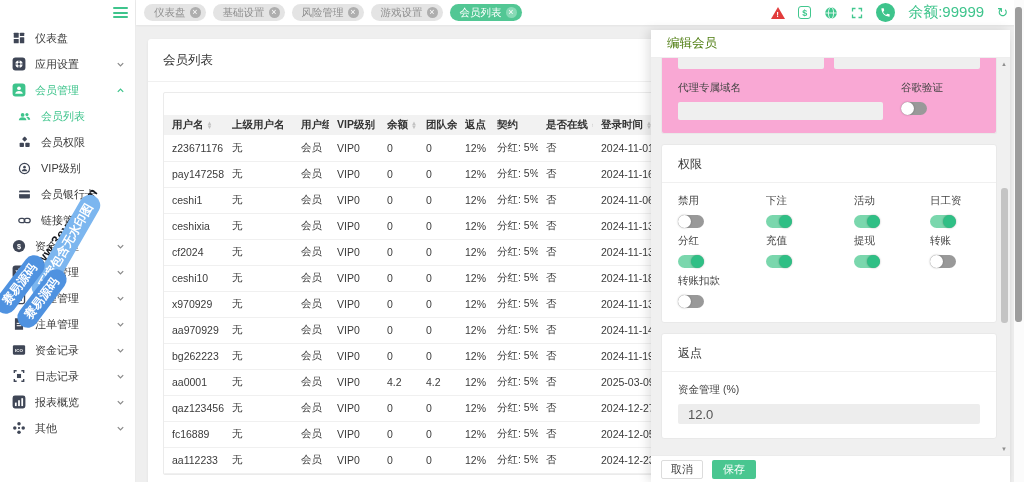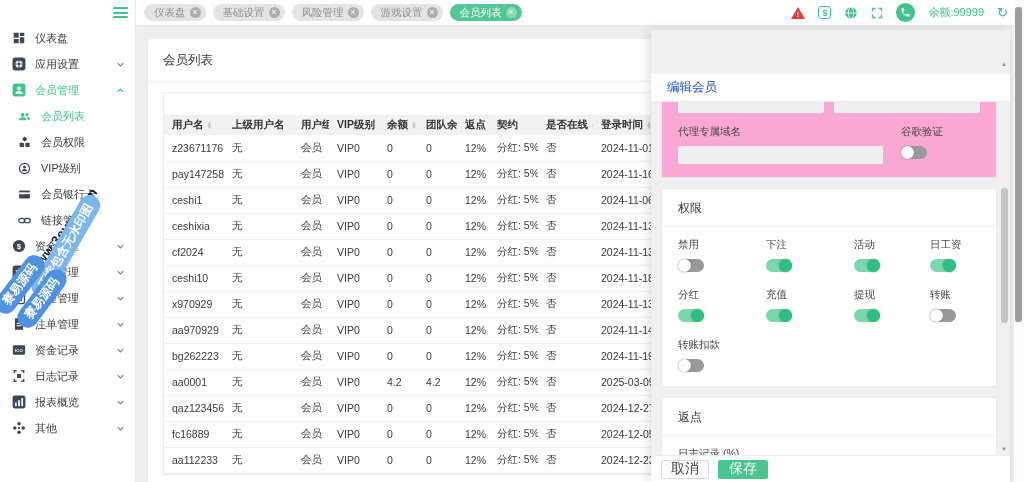--- a/index.html
+++ b/index.html
@@ -29,62 +29,62 @@
 .tab { height:17px; padding:0 5px 0 10px; border-radius:9px; background:#e4e4e4; color:#8f8f8f; font-size:10.5px; display:flex; align-items:center; gap:4px; cursor:pointer; white-space:nowrap; }
 .tab .x { width:11px; height:11px; border-radius:50%; background:#aeaeae; color:#fff; font-size:9px; line-height:11px; display:flex; align-items:center; justify-content:center; }
 .tab.active { background:#52c794; color:#fff; }
 .tab.active .x { background:#88dab6; }
 .top-right { margin-left:auto; display:flex; align-items:center; gap:13px; padding-right:16px; }
 .warn { width:0; height:0; border-left:7px solid transparent; border-right:7px solid transparent; border-bottom:12px solid #e23c3c; position:relative; }
 .warn::after { content:"!"; position:absolute; left:-2px; top:3px; color:#fff; font-size:8px; font-weight:bold; }
 .dollar { width:13px; height:13px; border:1.5px solid #41c78e; border-radius:3px; color:#41c78e; font-size:9px; font-weight:bold; display:flex; align-items:center; justify-content:center; }
 .dollar::before { content:"$"; }
 .avatar { width:19px; height:19px; border-radius:50%; background:#3ec48c; display:flex; align-items:center; justify-content:center; }
-.balance { color:#3ec48c; font-size:11px; white-space:nowrap; }
+.balance { color:#3ec48c; font-size:15px; white-space:nowrap; }
 .refresh { color:#3ec48c; font-size:13px; line-height:13px; cursor:pointer; }
 
 
 .main { position:absolute; left:136px; top:25px; width:888px; height:457px; background:#efefef; }
 .list-card { position:absolute; left:12px; top:14px; width:862px; height:520px; background:#fff; border-radius:3px; box-shadow:0 1px 3px rgba(0,0,0,.06); }
 .card-head { height:43px; display:flex; align-items:center; padding:0 15px; border-bottom:1px solid #f0f0f0; }
 .card-title { font-size:12.5px; color:#333; }
 .searches { margin-left:auto; display:flex; gap:7px; }
 .searches input { height:21px; background:#f4f4f4; border:none; border-radius:2px; padding:0 8px; font-size:10.5px; color:#333; outline:none; }
 .searches input::placeholder { color:#9b9b9b; }
 .tbl-wrap { margin:10px 15px 0; border:1px solid #ebebeb; border-radius:2px; padding-top:22px; overflow:hidden; }
 table { width:100%; border-collapse:collapse; table-layout:fixed; font-size:10.5px; }
 thead th { background:#f2f2f2; height:20px; text-align:left; padding:0 2px 0 8px; font-weight:bold; color:#333; white-space:nowrap; overflow:hidden;margin-top:16px; }
 tbody td { height:26px; border-bottom:1px solid #f0f0f0; padding:0 2px 0 8px; color:#3a3a3a; white-space:nowrap; overflow:hidden; }
 .sort { display:inline-flex; flex-direction:column; vertical-align:middle; margin-left:3px; }
 .sort i { font-style:normal; font-size:6px; color:#c2c2c2; line-height:4.5px; }
 
 
 .panel { position:absolute; left:651px; top:30px; width:359px; height:452px; background:#f0f0f0; z-index:6; box-shadow:-3px 0 10px rgba(0,0,0,.12); display:flex; flex-direction:column; }
-.panel-head { height:28px; flex:none; background:#fff; display:flex; align-items:center; padding:0 16px; font-size:12.5px; color:#1d4ed8; border-bottom:1px solid #eee;margin-top:44px; }
+.panel-head { height:28px; flex:none; background:#fff; display:flex; align-items:center; padding:0 16px; font-size:12.5px; color:#4d7c0f; border-bottom:1px solid #eee; }
 .panel-body { flex:1; position:relative; overflow:hidden; }
 .pblock { background:#f9a8d4; margin:0 13px 10px 10px; border:1px solid #e9e9e9; border-top:none; border-radius:0 0 3px 3px; padding:0 16px 13px; }
 .pcard { background:#fff; margin:0 13px 10px 10px; border:1px solid #e9e9e9; border-radius:3px; padding:11px 16px 14px; }
 .cut-inputs { display:flex; gap:10px; }
 .cut-inputs div { flex:1; height:11px; background:#efefef; border-radius:0 0 2px 2px; }
 .form-row { display:flex; margin-top:12px; }
 .col-l { width:205px; }
 .col-r { margin-left:18px; flex:1; }
 .flabel { font-size:10.5px; color:#444; }
 .gray-input { height:18px; background:#efefef; border-radius:2px; margin-top:7px; }
 .sec-title { font-size:12px; color:#333; }
 .sec-div { height:1px; background:#f0f0f0; margin:9px -16px 11px; }
-.tg-grid { display:grid; grid-template-columns:88px 88px 76px 1fr; row-gap:16px; }
+.tg-grid { display:grid; grid-template-columns:88px 88px 76px 1fr; row-gap:6px; }
 .tg-cell .flabel { display:block; }
 .tg { width:26px; height:13px; border-radius:7px; position:relative; background:#999; cursor:pointer; margin-top:7px; }
 .tg::after { content:""; position:absolute; width:13px; height:13px; border-radius:50%; background:#fff; left:0; top:0; box-shadow:0 0 2px rgba(0,0,0,.35); }
 .tg.on { background:#7ad7ad; }
 .tg.on::after { left:13px; background:#2fbf85; }
 .val-input { height:20px; background:#ededed; border-radius:2px; margin-top:7px; padding:0 10px; font-size:13px; color:#555; display:flex; align-items:center; }
 .panel-foot { height:27px; flex:none; background:#fff; border-top:1px solid #ececec; display:flex; align-items:center; gap:9px; padding-left:10px; }
-.btn { height:19px; border-radius:2px; font-size:14px; display:flex; align-items:center; cursor:pointer; }
+.btn { height:19px; border-radius:2px; font-size:11px; display:flex; align-items:center; cursor:pointer; }
 .btn-cancel { padding:0 9px; background:#fff; border:1px solid #dcdcdc; color:#444; }
 .btn-save { padding:0 11px; background:#49c690; border:none; color:#fff; }
 .panel-sb { position:absolute; right:1px; top:30px; bottom:29px; width:10px; z-index:7; display:flex; flex-direction:column; align-items:center; }
 .panel-sb .arr { color:#8f8f8f; font-size:6px; line-height:8px; }
 .panel-sb .track { flex:1; width:7px; position:relative; }
 .panel-sb .thumb { position:absolute; top:120px; left:0; width:7px; height:135px; background:#c4c4c4; border-radius:3px; }
 
 
 .win-sb { position:absolute; right:0; top:0; width:10px; height:482px; background:#fbfbfb; z-index:9; }
 .win-sb .thumb { position:absolute; top:7px; left:1px; width:7px; height:315px; background:#9d9d9d; border-radius:3px; }
@@ -653,21 +653,21 @@
      </div>
             <div class="tg-cell">
        <span class="flabel">转账扣款</span>
        <div class="tg"></div>
      </div>
           </div>
       </div>
       <div class="pcard">
         <div class="sec-title">返点</div>
         <div class="sec-div"></div>
-        <div class="flabel">日志记录 (%)</div>
+        <div class="flabel">资金管理 (%)</div>
         <div class="val-input">12.0</div>
       </div>
 
     </div>
     <div class="panel-foot">
       <button class="btn btn-cancel">取消</button>
       <button class="btn btn-save">保存</button>
     </div>
     <div class="panel-sb">
       <span class="arr">▲</span>

